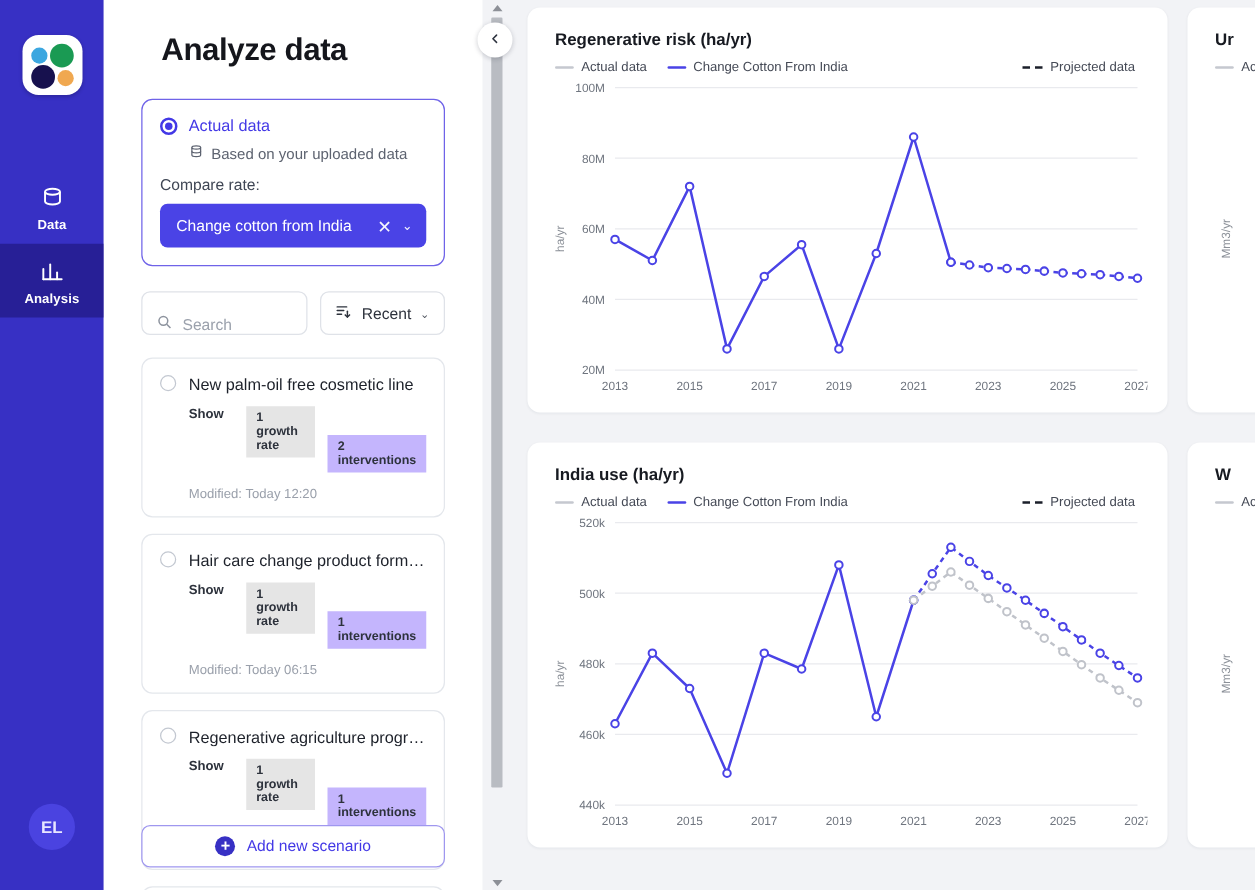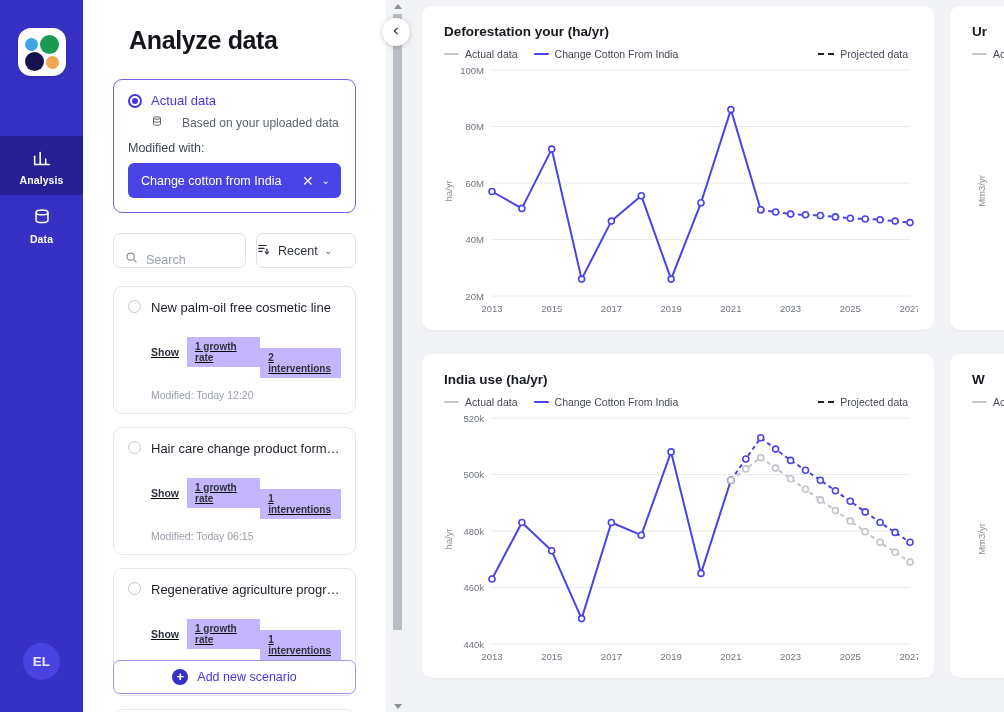--- a/index.html
+++ b/index.html
@@ -58,57 +58,57 @@
     padding: 13px 14px 14px; margin-bottom: 20px;
   }
   .radio-row { display: flex; align-items: center; gap: 9px; }
   .radio {
     width: 14px; height: 14px; border-radius: 50%; border: 2px solid #4338e6;
     display: flex; align-items: center; justify-content: center; flex: 0 0 14px;
   }
   .radio b { width: 6px; height: 6px; border-radius: 50%; background: #4338e6; display: block; }
   .radio-label { font-size: 13px; color: #4338e6; font-weight: 400; }
   .sub-row {
-    display: flex; align-items: center; gap: 19px;
+    display: flex; align-items: center; gap: 6px;
     margin: 7px 0 0 23px; color: #5d6370; font-size: 12px;
   }
   .compare-label { font-size: 12.5px; color: #3f4654; margin: 11px 0 8px; }
   .pill {
     background: #4a43e6; border-radius: 6px; height: 35px;
     display: flex; align-items: center; padding: 0 11px 0 13px;
     color: #fff; font-size: 12.5px; cursor: pointer;
   }
   .pill .pill-txt { flex: 1; }
   .pill .pill-x { font-size: 14px; margin-right: 8px; opacity: .95; }
   .pill .pill-cv { font-size: 10px; opacity: .95; }
 
   .tools { display: flex; gap: 10px; margin-bottom: 18px; }
   .search {
     flex: 1; height: 35px; border: 1px solid #dfe2e8; border-radius: 7px;
     display: flex; align-items: flex-end; gap: 8px; padding: 0 11px;
     color: #9ba1ac; font-size: 12.5px; background: #fff;
   }
   .sortbtn {
     width: 100px; height: 35px; border: 1px solid #dfe2e8; border-radius: 7px;
-    display: flex; align-items: center; justify-content: flex-start; gap: 7px;
+    display: flex; align-items: center; justify-content: center; gap: 7px;
     font-size: 12.5px; color: #2d323c; background: #fff; cursor: pointer;
   }
   .sortbtn .cv { font-size: 9px; color: #4a4f5a; }
 
   .scn {
     border: 1px solid #e4e7ec; border-radius: 9px; padding: 13px 14px 12px;
     margin-bottom: 13px; background: #fff; cursor: pointer;
   }
   .scn-head { display: flex; align-items: flex-start; gap: 10px; }
   .orad { width: 13px; height: 13px; border-radius: 50%; border: 1.4px solid #c3c8d1; flex: 0 0 13px; }
   .scn-name { font-size: 13px; color: #1d212a; white-space: nowrap; overflow: hidden; text-overflow: ellipsis; }
-  .scn-tags { display: flex; align-items: center; gap: 0; margin: 10px 0 0 23px; text-decoration: underline; }
+  .scn-tags { display: flex; align-items: flex-start; gap: 10px; margin: 10px 0 0 23px; }
   .scn-tags .show { font-size: 10.5px; font-weight: 700; color: #2d323c; margin-right: 8px; }
   .tag { font-size: 10px; font-weight: 700; color: #2d323c; padding: 4px 8px; }
-  .tag.blue { background: #c4b5fd; }
+  .tag.blue { background: #e5e5e5; }
   .tag.orange { background: #c4b5fd; margin-top: 23px; }
   .scn-mod { font-size: 10.5px; color: #9aa0ab; margin: 11px 0 0 23px; }
   .scn.dim .scn-name, .scn.dim .orad { color: #b4b9c3; border-color: #dfe2e8; }
   .scn.dim .scn-name { color: #b4b9c3; }
 
   .addbtn {
     position: absolute; left: 30px; bottom: 18px; width: 243px; height: 34px;
     border: 1.4px solid #9f97ef; border-radius: 7px; background: #fff;
     display: flex; align-items: center; justify-content: center; gap: 9px;
     font-size: 12.5px; color: #4338e6; cursor: pointer;
@@ -171,40 +171,40 @@
 
   <div class="rail">
     <div class="logo">
       <i class="c1"></i>
       <i class="c2"></i>
       <i class="c3"></i>
       <i class="c4"></i>
     </div>
 
     <div class="rail-nav">
+      <div class="rail-item">
+        <span>
+          <svg width="22" height="22" viewBox="0 0 24 24" fill="none" stroke="#fff" stroke-width="1.7">
+            <ellipse cx="12" cy="7" rx="6.5" ry="2.6"></ellipse>
+            <path d="M5.5 7v8.5c0 1.4 2.9 2.6 6.5 2.6s6.5-1.2 6.5-2.6V7"></path>
+          </svg>
+        </span>
+        <span class="lbl">Data</span>
+      </div>
       <div class="rail-item active">
         <span>
           <svg width="22" height="22" viewBox="0 0 24 24" fill="none" stroke="#fff" stroke-width="1.7" stroke-linecap="round">
             <path d="M4 19V10"></path>
               <path d="M10 19V6"></path>
               <path d="M16 19v-6"></path>
               <path d="M4 19h16"></path>
           </svg>
         </span>
         <span class="lbl">Analysis</span>
       </div>
-      <div class="rail-item">
-        <span>
-          <svg width="22" height="22" viewBox="0 0 24 24" fill="none" stroke="#fff" stroke-width="1.7">
-            <ellipse cx="12" cy="7" rx="6.5" ry="2.6"></ellipse>
-            <path d="M5.5 7v8.5c0 1.4 2.9 2.6 6.5 2.6s6.5-1.2 6.5-2.6V7"></path>
-          </svg>
-        </span>
-        <span class="lbl">Data</span>
-      </div>
     </div>
 
     <div class="rail-spacer"></div>
     <div class="avatar">EL</div>
   </div>
 
   <div class="panel">
     <div class="panel-title">Analyze data</div>
 
     <div class="panel-body">
@@ -218,21 +218,21 @@
         <div class="sub-row">
           <span>
             <svg width="12" height="12" viewBox="0 0 24 24" fill="none" stroke="#5d6370" stroke-width="2">
               <ellipse cx="12" cy="6" rx="7" ry="2.5"></ellipse>
                 <path d="M5 6v12c0 1.4 3.1 2.5 7 2.5s7-1.1 7-2.5V6"></path>
                 <path d="M5 12c0 1.4 3.1 2.5 7 2.5s7-1.1 7-2.5"></path>
             </svg>
           </span>
           <span>Based on your uploaded data</span>
         </div>
-        <div class="compare-label">Modified with:</div>
+        <div class="compare-label">Compare rate:</div>
         <div class="pill">
           <span class="pill-txt">Change cotton from India</span>
           <span class="pill-x">✕</span>
           <span class="pill-cv">⌄</span>
         </div>
       </div>
 
       <div class="tools">
         <div class="search">
           <span>
@@ -324,21 +324,21 @@
       </span>
     </div>
   </div>
 
   <div class="main">
     <div class="grid">
 
       <div class="col">
 
         <div class="card wide">
-          <div class="card-title">Deforestation your (ha/yr)</div>
+          <div class="card-title">Regenerative risk (ha/yr)</div>
           <div class="legend">
             <span class="lg">
               <span class="ln grey"></span>
               <span>Actual data</span>
             </span>
             <span class="lg">
               <span class="ln blue"></span>
               <span>Change Cotton From India</span>
             </span>
             <span class="lg right">

